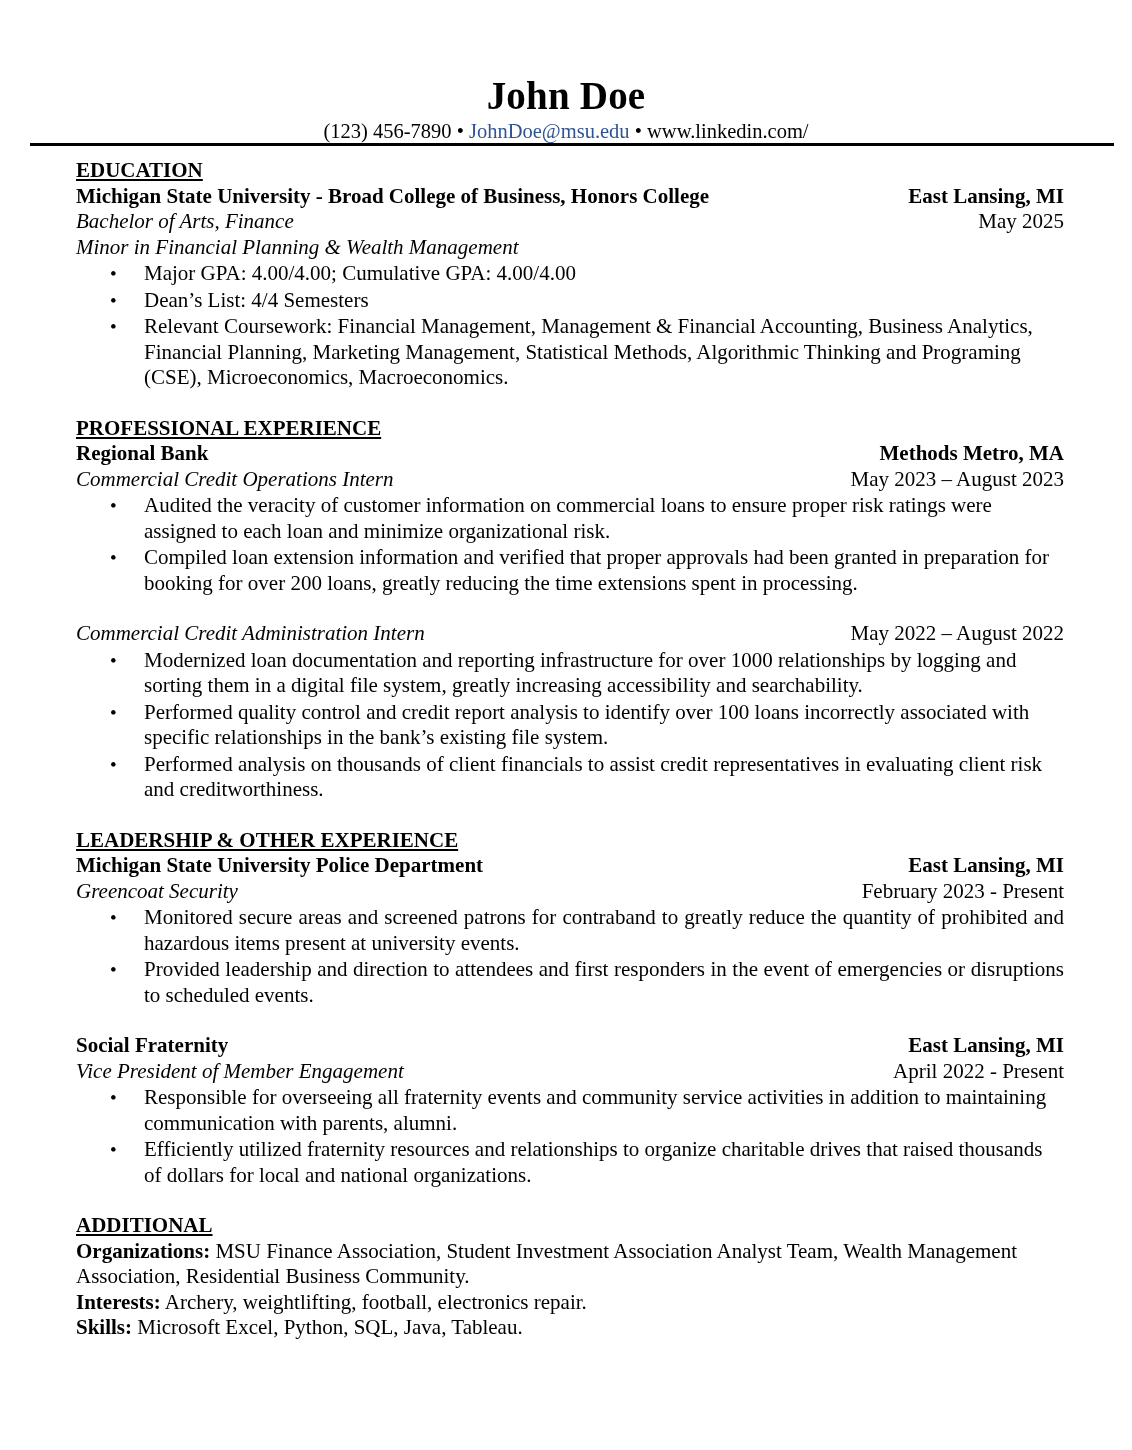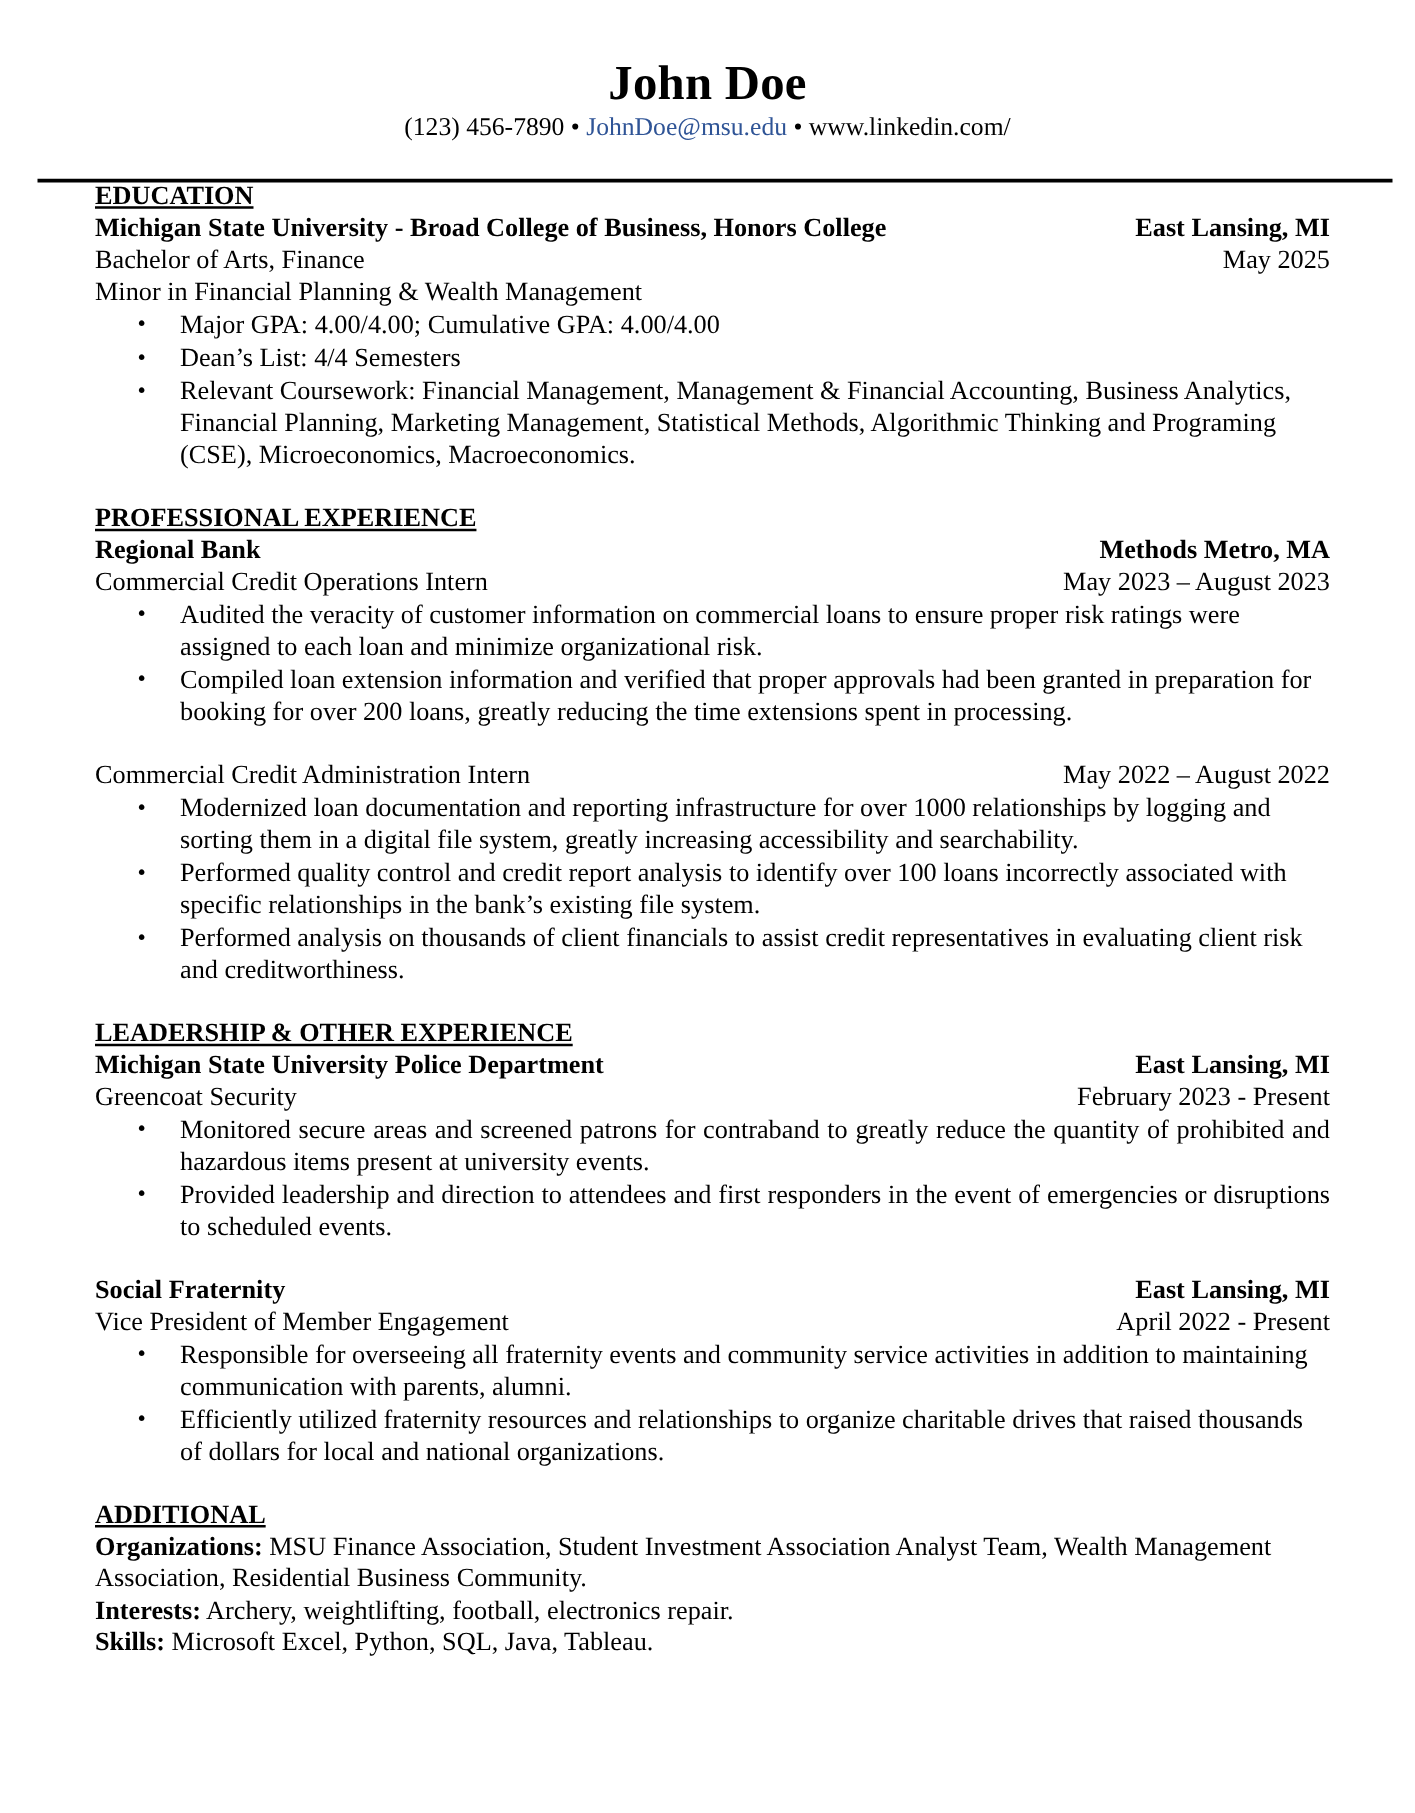--- a/index.html
+++ b/index.html
@@ -2,30 +2,30 @@
 <html><head>
 <meta charset="utf-8">
 <style>
   html, body { margin: 0; padding: 0; background: #ffffff; }
   body {
     width: 1132px; height: 1450px; overflow: hidden;
     font-family: "Liberation Serif", "DejaVu Serif", serif;
     color: #000; font-size: 21px; line-height: 25.5px;
   }
   .page { position: relative; width: 1132px; height: 1450px; }
-  .header { text-align: center; padding-top: 45px; }
+  .header { text-align: center; padding-top: 74px; }
   .name { font-size: 39px; font-weight: bold; line-height: 44px; letter-spacing: 0.2px; }
   .contact { font-size: 20.5px; line-height: 24px; margin-top: 1px; }
   .contact a { color: #2f5496; }
   .rule { position: absolute; left: 30px; right: 18px; top: 143px; height: 0; border-top: 3.5px solid #000; }
-  .content { position: absolute; left: 76px; top: 144px; width: 988px; }
+  .content { position: absolute; left: 76px; top: 158px; width: 988px; }
   .section-title { font-weight: bold; text-decoration: underline; text-decoration-thickness: 2px; text-underline-offset: 2px; }
   .row { display: flex; justify-content: space-between; gap: 18px; }
   .bold { font-weight: bold; }
-  .ital { }
+  .ital { font-style: italic; }
   ul { margin: 0; padding: 0; list-style: none; }
   li { position: relative; padding-left: 68px; margin-top: 1px; }
   li::before { content: "\2022"; position: absolute; left: 34px; top: 0; font-size: 19px; }
   li.justify { text-align: justify; }
   .gap-section { height: 25px; }
   .gap-role { height: 25px; }
   .add-line .lbl { font-weight: bold; }
 </style>
 </head>
 <body>

